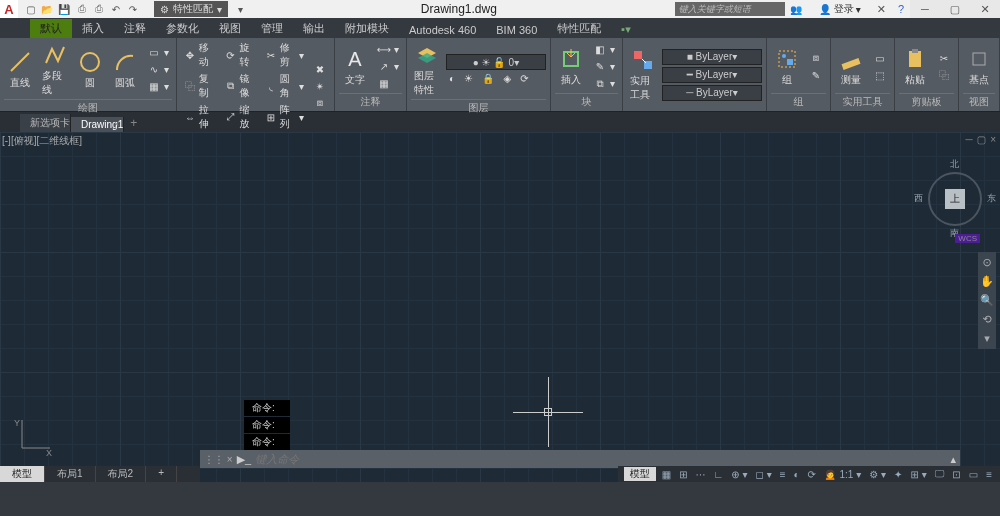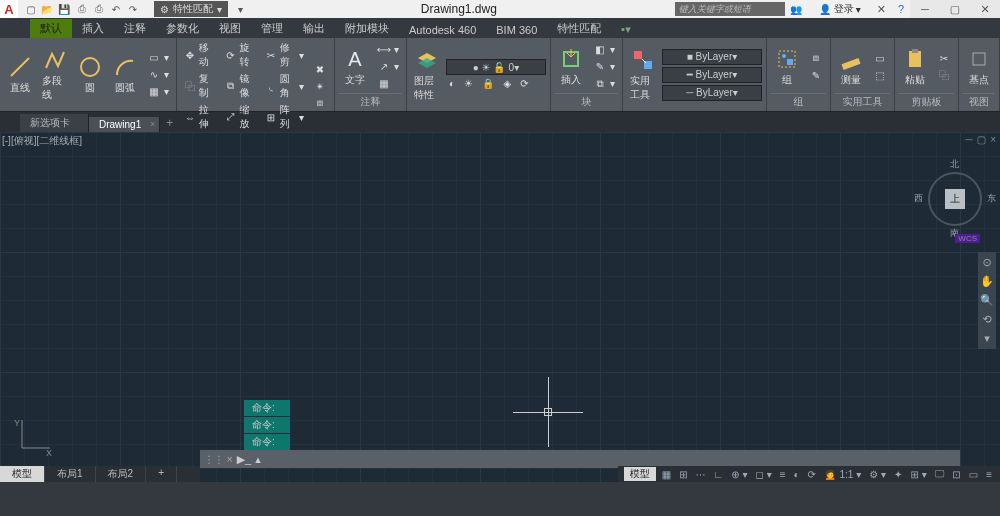--- a/index.html
+++ b/index.html
@@ -30,21 +30,21 @@
 .bigbtn { display:flex; flex-direction:column; align-items:center; gap:1px; padding:2px 3px; }
 .bigbtn .ic { width:26px; height:26px; display:flex; align-items:center; justify-content:center; }
 .bigbtn .lbl { font-size:10px; color:#ddd; }
 .smallstack { display:flex; flex-direction:column; gap:1px; }
 .smallbtn { display:flex; align-items:center; gap:3px; padding:1px 3px; font-size:10px; color:#ddd; }
 .smallbtn .ic { width:14px; height:14px; display:flex; align-items:center; justify-content:center; }
 .layer-dd { background:#3a3f45; border:1px solid #222; width:100px; height:16px; font-size:10px; color:#ccc; padding:0 4px; display:flex; align-items:center; justify-content:center; }
 
 
 .filetabs { height:20px; background:#2a2f35; display:flex; align-items:flex-end; padding-left:20px; gap:0; }
-.filetabs .tab { background:#3a4048; color:#bbb; padding:2px 18px 2px 10px; font-size:10px; border-right:1px solid #222; position:relative; }
+.filetabs .tab { background:#3a4048; color:#bbb; padding:2px 0 2px 10px; font-size:10px; border-right:1px solid #222; position:relative; }
 .filetabs .tab.active { background:#4a5058; color:#fff; }
 .filetabs .tab .x { position:absolute; right:4px; top:2px; font-size:9px; color:#888; }
 .filetabs .plus { color:#888; padding:2px 6px; font-size:12px; }
 
 
 .canvas-wrap { position:relative; height:350px; background:#1e2b36; }
 .vp-label { position:absolute; top:2px; left:2px; font-size:10px; color:#aaa; }
 .grid { position:absolute; inset:0;
   background-image:
     linear-gradient(#2a3845 1px, transparent 1px),
@@ -65,21 +65,21 @@
 .viewcube .dir { position:absolute; font-size:9px; color:#9aa5af; }
 .viewcube .n { top:-14px; left:22px; } .viewcube .s { bottom:-14px; left:22px; }
 .viewcube .e { right:-14px; top:20px; } .viewcube .w { left:-14px; top:20px; }
 .wcs { position:absolute; right:20px; top:102px; font-size:8px; color:#888; background:#4c1d95; padding:0 3px; }
 .navbar { position:absolute; right:4px; top:120px; width:18px; background:#3a4550; display:flex; flex-direction:column; align-items:center; gap:6px; padding:4px 0; }
 .navbar span { font-size:11px; color:#aaa; }
 .canvas-ctl { position:absolute; right:4px; top:2px; font-size:10px; color:#888; display:flex; gap:4px;}
 
 
 .cmd-history { position:absolute; left:244px; bottom:32px; }
-.cmd-history div { background:#0f766e; color:#ccc; font-size:10px; padding:1px 8px; margin-top:1px; width:46px; }
+.cmd-history div { background:#000000; color:#ccc; font-size:10px; padding:1px 8px; margin-top:1px; width:46px; }
 .cmdline { position:absolute; left:200px; bottom:14px; right:40px; height:18px; background:#5a6068; display:flex; align-items:center; padding:0 4px; gap:4px; }
 .cmdline .handle { color:#aaa; font-size:10px; }
 .cmdline input { flex:1; background:transparent; border:none; color:#bbb; font-size:11px; font-style:italic; outline:none; }
 
 
 .layout-tabs { position:absolute; left:0; bottom:0; height:16px; display:flex; background:#2a2f35; width:200px; }
 .layout-tabs div { padding:1px 12px; font-size:10px; color:#bbb; border-right:1px solid #444; }
 .layout-tabs .active { background:#d8d8d8; color:#222; }
 
 
@@ -179,20 +179,21 @@
             </svg>
           </div>
           <div class="lbl">圆弧</div>
         </div>
       <div class="smallstack">
         <div class="smallbtn"><span class="ic">▭</span>▾</div>
         <div class="smallbtn"><span class="ic">∿</span>▾</div>
         <div class="smallbtn"><span class="ic">▦</span>▾</div>
       </div>
     </div>
+    <div class="panel-label">绘图</div>
   </div>
 
   <div class="panel">
     <div class="panel-body">
       <div class="smallstack">
         <div class="smallbtn">
             <span class="ic">✥</span>
             <span>移动</span>
           </div>
         <div class="smallbtn">
@@ -273,20 +274,21 @@
           </div>
         <div style="display:flex;gap:3px">
           <span class="smallbtn">◐</span>
           <span class="smallbtn">☀</span>
           <span class="smallbtn">🔒</span>
           <span class="smallbtn">◈</span>
           <span class="smallbtn">⟳</span>
         </div>
       </div>
     </div>
+    <div class="panel-label">图层</div>
   </div>
 
   <div class="panel">
     <div class="panel-body">
       <div class="bigbtn">
           <div class="ic">
             <svg width="24" height="24">
               <rect x="5" y="5" width="14" height="14" fill="none" stroke="#7c7" stroke-width="2"></rect>
               <path d="M12 2 v8 M8 6 l4 4 l4 -4" stroke="#fb4" fill="none"></path>
             </svg>
@@ -462,20 +464,21 @@
 
   <div class="cmd-history">
     <div>命令:</div>
     <div>命令:</div>
     <div>命令:</div>
   </div>
 
   <div class="cmdline">
     <span class="handle">⋮⋮ ×</span>
     <span style="color:#ccc">▶_</span>
+    <input placeholder="键入命令" style="">
     <span>▴</span>
   </div>
 
   <div class="layout-tabs">
     <div class="active">模型</div>
     <div>布局1</div>
     <div>布局2</div>
     <div>+</div>
   </div>
 

